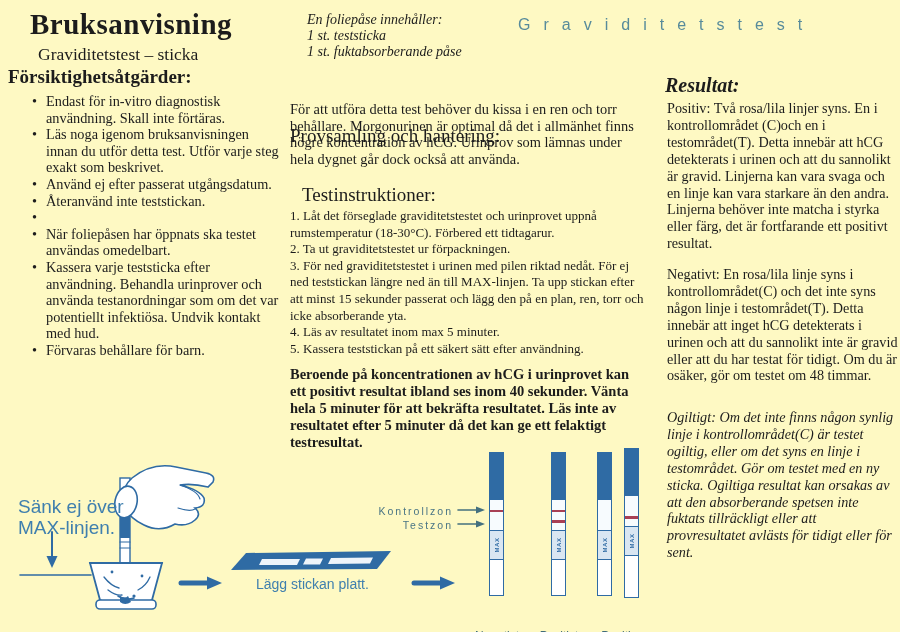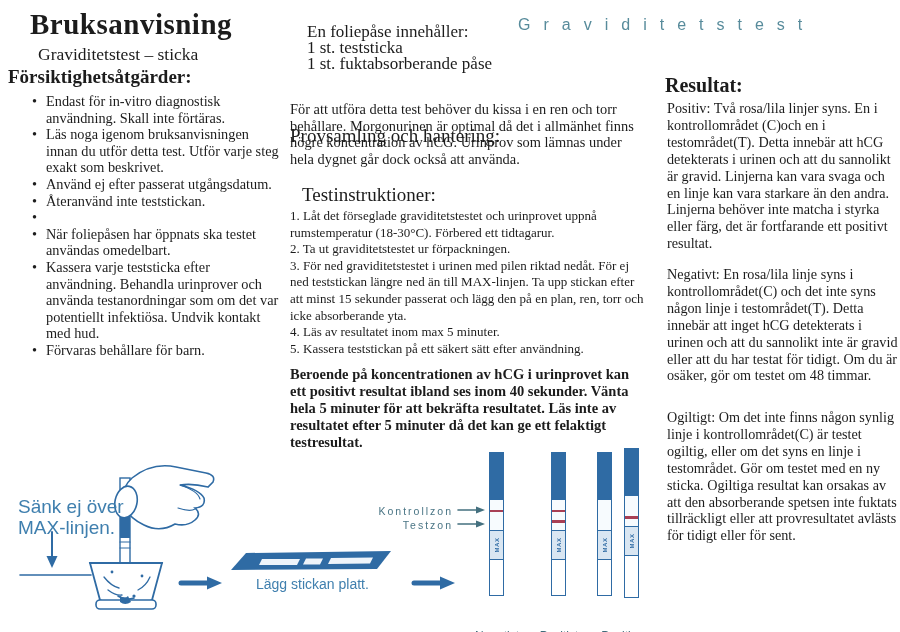--- a/index.html
+++ b/index.html
@@ -1,45 +1,45 @@
 <!DOCTYPE html>
 <html><head>
 <meta charset="utf-8">
 <style>
   html,body{margin:0;padding:0;background:#e8e8e8;}
-  .page{position:relative;width:900px;height:632px;background:#ffffff;overflow:hidden;
+  .page{position:relative;width:900px;height:632px;background:#fef9c3;overflow:hidden;
         font-family:"Liberation Serif", serif;color:#1c1c1c;}
   .abs{position:absolute;}
 
   
   .title{left:30px;top:8px;font-size:29px;font-weight:bold;letter-spacing:.5px;}
   .subtitle{left:38px;top:44px;font-size:17.5px;}
   .prec-heading{left:8px;top:66px;font-size:19px;font-weight:bold;}
   .bullets{left:8px;top:93px;width:274px;font-size:14.3px;line-height:16.6px;}
   .bullet{display:flex;}
   .bullet .dot{width:14px;margin-left:24px;flex:none;}
   .bullet .btext{flex:1;}
 
   
-  .pkg-note{left:307px;top:24px;font-size:17px;line-height:16px;}
+  .pkg-note{left:307px;top:12px;font-size:14px;line-height:16px;font-style:italic;}
   .mid-heading{font-size:19px;}
   .samp-heading{left:290px;top:77px;margin-top:48px;}
   .samp-body{left:290px;top:101px;width:354px;font-size:14.4px;line-height:16.6px;}
   .instr-heading{left:302px;top:184px;text-align:right;}
   .steps{left:290px;top:208px;width:358px;font-size:13px;line-height:16.6px;}
   .warning{left:290px;top:366px;width:350px;font-size:14.5px;line-height:17px;font-weight:bold;}
 
   
   .brand{left:518px;top:16px;width:380px;font-family:"Liberation Sans",sans-serif;
          font-size:16px;letter-spacing:13px;color:#578b9b;}
-  .res-heading{left:665px;top:74px;font-size:20px;font-weight:bold;}
+  .res-heading{left:665px;top:74px;font-size:20px;font-weight:bold;font-style:italic;}
   .res-par{left:667px;width:231px;font-size:14.2px;line-height:16.9px;}
   .res-pos{top:100px;}
   .res-neg{top:266px;}
-  .res-inv{top:409px;}
+  .res-inv{top:409px;font-style:italic;}
 
   
   .illu{left:0;top:420px;}
   .note-blue{font-family:"Liberation Sans",sans-serif;color:#3f7fae;}
   .dip-note{left:18px;top:496px;width:130px;font-size:19px;line-height:21px;white-space:pre-line;}
   .flat-note{left:256px;top:576px;font-size:14px;}
   .zone-label{font-family:"Liberation Sans",sans-serif;color:#4a7585;font-size:10.5px;
               letter-spacing:2px;width:85px;text-align:right;}
   .zl-control{left:368px;top:505px;}
   .zl-test{left:368px;top:519px;}

